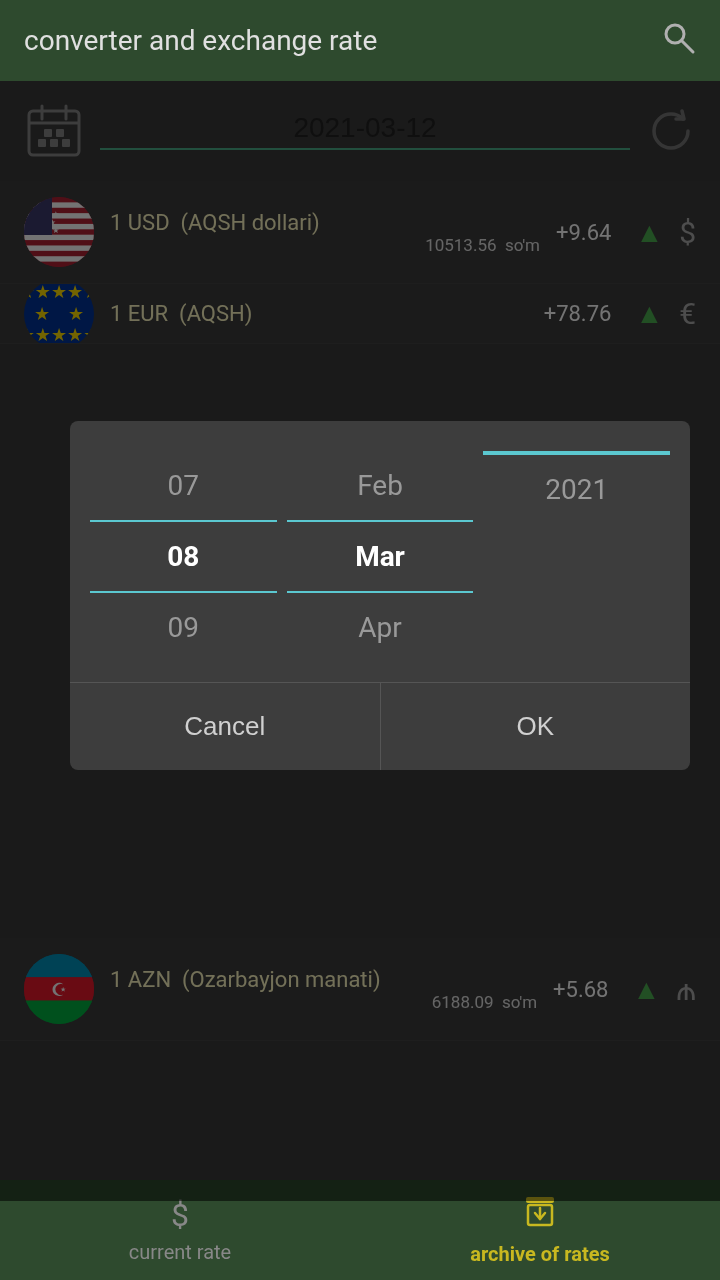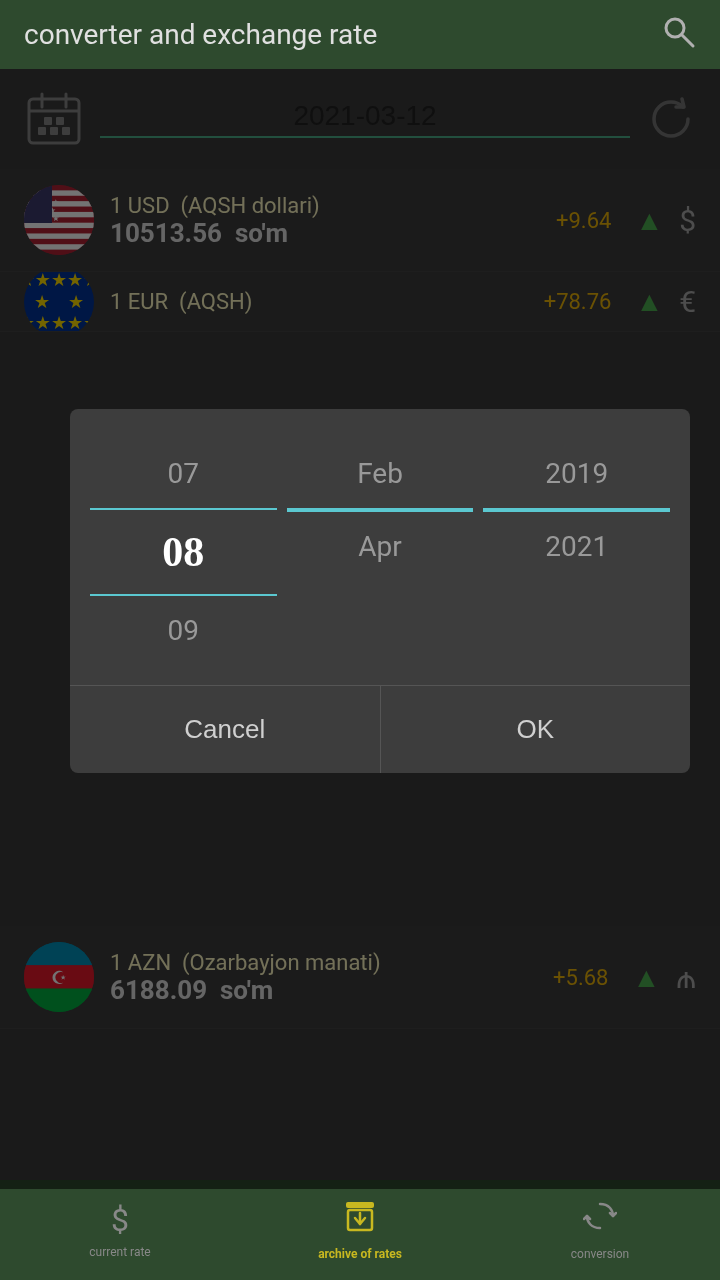--- a/index.html
+++ b/index.html
@@ -9,21 +9,21 @@
       height: 1280px;
       background: #2d3a2d;
       font-family: 'Roboto', Arial, sans-serif;
       overflow: hidden;
       position: relative;
     }
 
     
     .header {
       background: #2e4a2e;
-      height: 69px;
+      height: 81px;
       display: flex;
       align-items: center;
       justify-content: space-between;
       padding: 0 24px;
     }
     .header-title {
       color: #e0e0e0;
       font-size: 28px;
       font-weight: 400;
     }
@@ -87,26 +87,27 @@
       flex-shrink: 0;
     }
     .currency-info {
       flex: 1;
     }
     .currency-name {
       font-size: 22px;
       color: #fef9c3;
     }
     .currency-value {
-      font-size: 26px;
+      font-size: 17px;
       color: #e0e0e0;
-      font-weight: bold;
+      font-weight: normal;
+      text-align: right;
     }
     .currency-change {
-      color: #eab308;
+      color: #ffffff;
       font-size: 22px;
       margin-right: 8px;
     }
     .arrow-up {
       color: #4caf50;
       font-size: 28px;
     }
     .currency-symbol {
       font-size: 30px;
       color: #aaa;
@@ -185,24 +186,23 @@
 
     .picker-item {
       font-size: 28px;
       color: #999;
       padding: 18px 0;
       text-align: center;
       width: 100%;
     }
 
     .picker-item.selected {
-      font-size: 42px;
+      font-size: 28px;
       color: #ffffff;
       font-weight: bold;
-      font-family: Liberation Serif, serif;
     }
 
     .picker-line-top {
       width: 100%;
       height: 2px;
       background: #5bc8d0;
       margin: 0;
     }
 
     .picker-line-bottom {
@@ -253,21 +253,21 @@
       gap: 6px;
       flex: 1;
     }
 
     .nav-icon {
       font-size: 32px;
       color: #888;
     }
 
     .nav-label {
-      font-size: 12px;
+      font-size: 20px;
       color: #888;
     }
 
     .nav-item.active .nav-icon,
     .nav-item.active .nav-label {
       color: #c8b820;
       font-weight: bold;
     }
 
     
@@ -384,26 +384,26 @@
         <div class="picker-item">07</div>
         <div class="picker-line-top"></div>
         <div class="picker-item selected">08</div>
         <div class="picker-line-bottom"></div>
         <div class="picker-item">09</div>
       </div>
 
       <div class="picker-column">
         <div class="picker-item">Feb</div>
         <div class="picker-line-top"></div>
+        <div class="picker-item selected">Mar</div>
         <div class="picker-line-bottom"></div>
         <div class="picker-item">Apr</div>
       </div>
 
       <div class="picker-column">
-        <div class="picker-item">2019</div>
         <div class="picker-line-top"></div>
         <div class="picker-line-bottom"></div>
         <div class="picker-item">2021</div>
       </div>
     </div>
 
     <div class="picker-buttons">
       <button class="picker-btn">Cancel</button>
       <button class="picker-btn">OK</button>
     </div>
@@ -447,24 +447,13 @@
     <span class="nav-icon" style="color:#c8b820;">
       <svg width="34" height="34" viewBox="0 0 34 34">
         <rect x="3" y="3" width="28" height="6" rx="2" fill="#c8b820"></rect>
         <rect x="5" y="11" width="24" height="20" rx="2" stroke="#c8b820" stroke-width="2.5" fill="none"></rect>
         <polyline points="12,19 17,25 22,19" stroke="#c8b820" stroke-width="2.5" stroke-linecap="round" stroke-linejoin="round" fill="none"></polyline>
         <line x1="17" y1="14" x2="17" y2="25" stroke="#c8b820" stroke-width="2.5" stroke-linecap="round"></line>
       </svg>
     </span>
     <span class="nav-label" style="color:#c8b820;">archive of rates</span>
   </div>
-  <div class="nav-item">
-    <span class="nav-icon">
-      <svg width="34" height="34" viewBox="0 0 34 34">
-        <path d="M17 5 C26 5 30 11 30 17" stroke="#888" stroke-width="2.5" stroke-linecap="round" fill="none"></path>
-        <polyline points="27,14 30,17 33,14" stroke="#888" stroke-width="2.5" stroke-linecap="round" stroke-linejoin="round" fill="none"></polyline>
-        <path d="M17 29 C8 29 4 23 4 17" stroke="#888" stroke-width="2.5" stroke-linecap="round" fill="none"></path>
-        <polyline points="7,20 4,17 1,20" stroke="#888" stroke-width="2.5" stroke-linecap="round" stroke-linejoin="round" fill="none"></polyline>
-      </svg>
-    </span>
-    <span class="nav-label">conversion</span>
-  </div>
 </div>
 
 </body></html>

